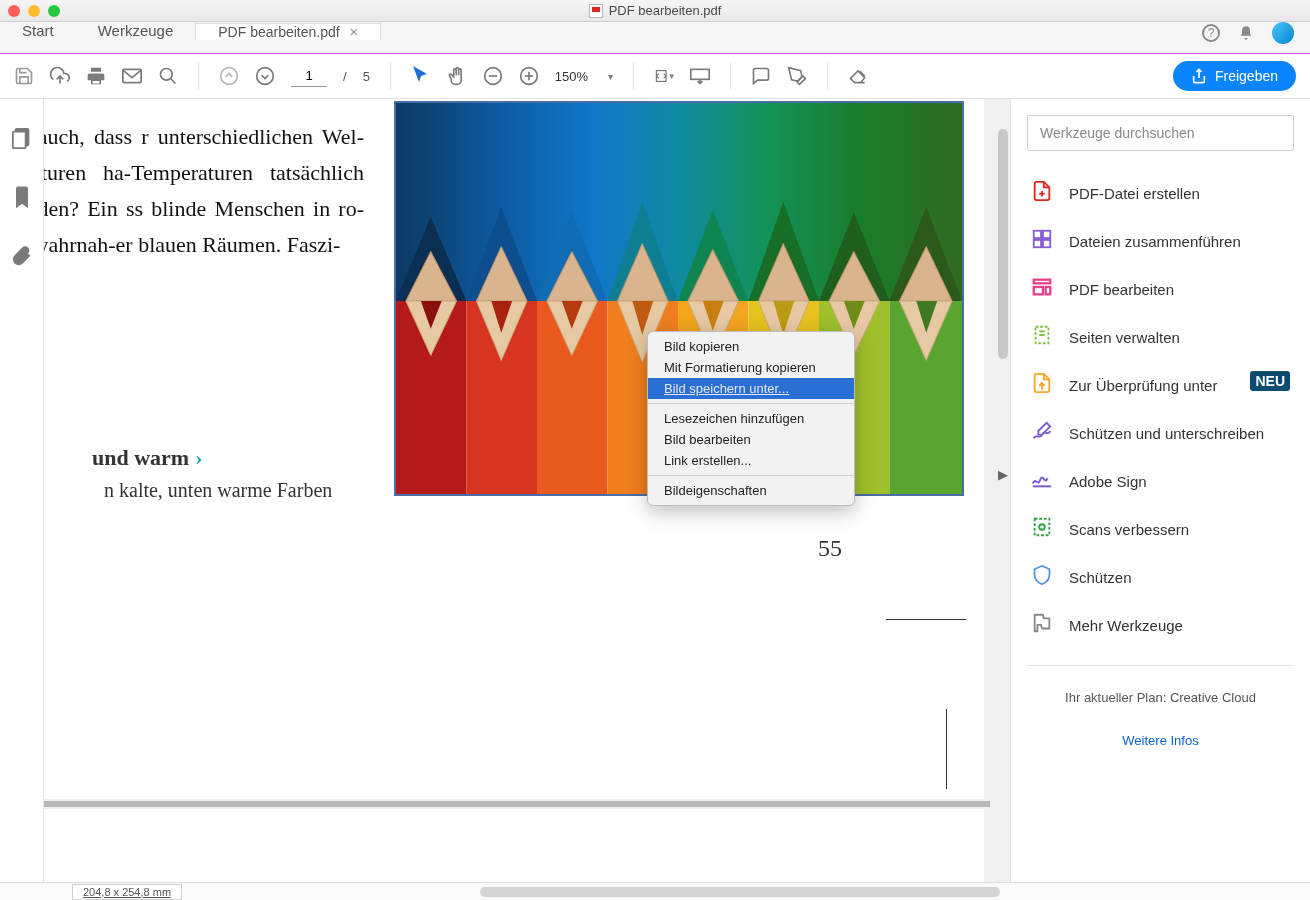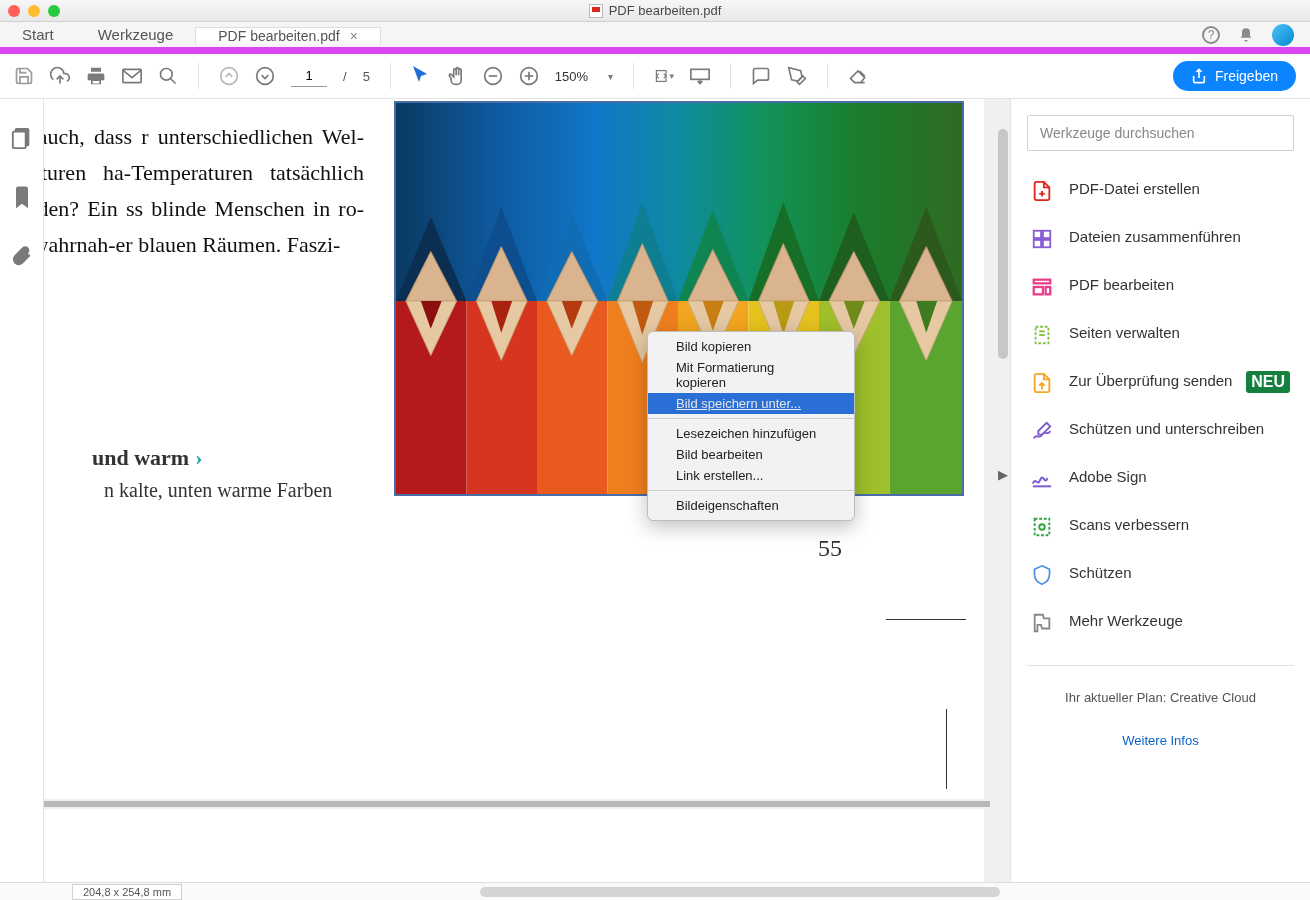--- a/index.html
+++ b/index.html
@@ -28,23 +28,23 @@
 .dot.red{background:#ff5f57;}
 .dot.yellow{background:#febc2e;}
 .dot.green{background:#28c840;}
 .title-center { position:absolute; left:0; right:0; text-align:center; font-size:13px; color:#4a4a4a; display:flex; align-items:center; justify-content:center; gap:6px;}
 .pdf-mini{ width:14px;height:14px; background:#fff; border:1px solid #bbb; position:relative; }
 .pdf-mini::after{content:""; position:absolute; top:2px; left:2px; right:2px; height:5px; background:#e0261e;}
 
 .tabs {
   height: 32px;
   background: #f5f5f5;
-  border-bottom: 7px solid #d946ef;
+  border-bottom: 1px solid #d946ef;
   display:flex;
-  align-items:center;
+  align-items:flex-start;
 }
 .tab {
   padding: 0 22px;
   display:flex;
   align-items:center;
   font-size:15px;
   color:#555;
   cursor:pointer;
 }
 .tab.doc {
@@ -161,52 +161,53 @@
   left:603px;
   top:232px;
   width:208px;
   background:#f2f2f2;
   border:1px solid #bdbdbd;
   border-radius:6px;
   box-shadow:0 6px 20px rgba(0,0,0,.25);
   font-size:13px;
   padding:4px 0;
 }
-.ctx .item{padding:3px 28px;cursor:pointer;color:#222;}
+.ctx .item{padding:3px 16px;cursor:pointer;color:#222;}
 .ctx .item.sel{background:#2a6fd6;color:#e5e5e5;text-decoration:underline;}
 .ctx hr{border:none;border-top:1px solid #ccc;margin:4px 0;}
 
 .right-panel{width:300px;border-left:1px solid #e3e3e3;background:#fff;display:flex;flex-direction:column;}
 .search-box{
   margin:16px;
   height:36px;
   border:1px solid #d0d0d0;
   border-radius:2px;
   padding:0 12px;
   display:flex;
   align-items:center;
   color:#888;
   font-size:14px;
 }
 .tool-list{display:flex;flex-direction:column;padding:0 12px;}
-.tool{display:flex;align-items:flex-start;gap:16px;padding:13px 8px;font-size:15px;color:#333;cursor:pointer;position:relative;}
+.tool{display:flex;align-items:flex-end;gap:16px;padding:13px 8px;font-size:15px;color:#333;cursor:pointer;position:relative;}
 .tool .ticon{width:22px;height:22px;display:flex;align-items:center;justify-content:center;}
-.badge{position:absolute;right:8px;top:12px;background:#15803d;color:#fff;font-size:16px;padding:2px 5px;border-radius:3px;font-weight:600;}
+.badge{position:absolute;right:8px;top:12px;background:#0c4a6e;color:#fff;font-size:14px;padding:2px 5px;border-radius:3px;font-weight:600;}
 .right-panel .divider{border-top:1px solid #e3e3e3;margin:18px 16px 0;}
 .plan{margin:24px auto 0;text-align:center;font-size:13px;color:#555;}
 .more{margin:28px auto 0;text-align:right;font-size:13px;color:#0a63c9;cursor:pointer;}
 
 .status{
   height:18px;
   background:#fafafa;
   border-top:1px solid #ddd;
   display:flex;
   align-items:center;
   font-size:11px;
   color:#555;
+  text-decoration:underline;
 }
 .status .box{border:1px solid #d0d0d0;padding:1px 10px;margin-left:72px;background:#fff;}
 .status .scroll-h{margin-left:auto;margin-right:310px;width:520px;height:10px;background:#d4d4d4;border-radius:5px;}
 </style>
 </head>
 <body>
 
 <div class="titlebar">
   <div class="traffic">
     <div class="dot red"></div>
@@ -532,21 +533,21 @@
         </div>
         <div class="tool">
           <span class="ticon">
             <svg width="22" height="22" viewBox="0 0 24 24" fill="none" stroke="#f5a623" stroke-width="2">
               <path d="M14 2H6a2 2 0 0 0-2 2v16a2 2 0 0 0 2 2h12a2 2 0 0 0 2-2V8z"></path>
               <polyline points="14 2 14 8 20 8"></polyline>
               <path d="M9 15l3-3 3 3"></path>
               <line x1="12" y1="12" x2="12" y2="19"></line>
             </svg>
           </span>
-          <span>Zur Überprüfung senden</span>
+          <span>Zur Überprüfung unter</span>
           <span class="badge">NEU</span>
         </div>
         <div class="tool">
           <span class="ticon">
             <svg width="22" height="22" viewBox="0 0 24 24" fill="none" stroke="#7c5ccf" stroke-width="2">
               <path d="M3 20c3-6 6 2 9-4s6 2 9-4"></path>
               <path d="M17 3l4 4-9 9H8v-4z"></path>
             </svg>
           </span>
           <span>Schützen und unterschreiben</span>

